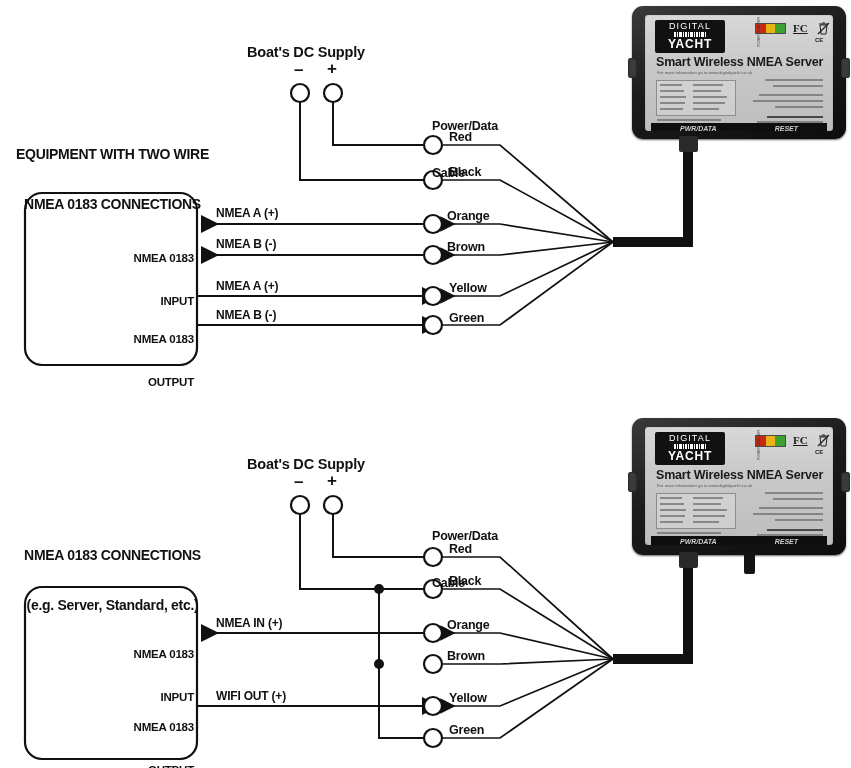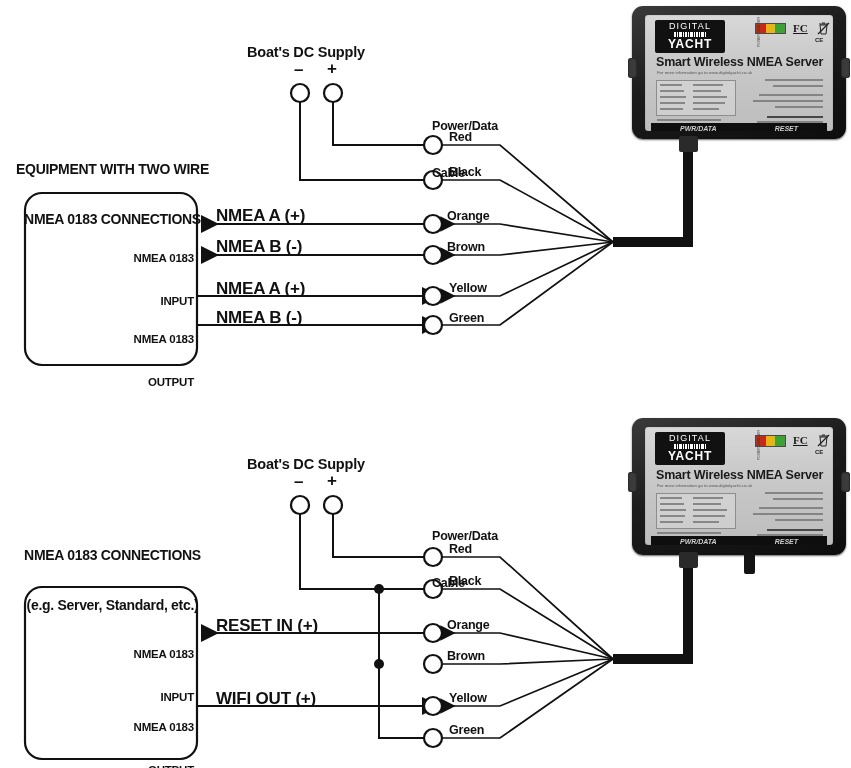--- a/index.html
+++ b/index.html
@@ -7,21 +7,21 @@
     width:851px;height:768px;position:relative;overflow:hidden;
     font-family:"Liberation Sans", sans-serif;
     color:#000;
   }
   .stage{position:absolute;left:0;top:0;width:851px;height:768px;}
   svg.wires{position:absolute;left:0;top:0;width:851px;height:768px;}
   .lbl{position:absolute;font-weight:bold;color:#111;white-space:pre;line-height:1.18;}
   .t-title{font-size:14.5px;letter-spacing:-0.2px;}
   .t-head{font-size:14px;letter-spacing:-0.3px;text-align:center;}
   .t-wire{font-size:12.5px;letter-spacing:-0.2px;}
-  .t-sig{font-size:17px;letter-spacing:-0.2px;}
+  .t-sig{font-size:12px;letter-spacing:-0.2px;}
   .t-port{font-size:11.5px;letter-spacing:-0.2px;text-align:right;line-height:1.25;}
   .t-pol{font-size:17px;font-weight:bold;}
   .t-pd{font-size:12.5px;letter-spacing:-0.2px;line-height:1.25;}
 
   
   .device{position:absolute;}
   .dev-body{
     position:absolute;left:0;top:0;width:100%;height:100%;
     background:linear-gradient(160deg,#3a3a3a 0%,#1b1b1b 45%,#0d0d0d 100%);
     border-radius:11px;
@@ -152,21 +152,21 @@
         <circle cx="379" cy="589" r="5"></circle>
         <circle cx="379" cy="664" r="5"></circle>
       </g>
     </g>
   </svg>
 
   <div class="lbl t-title" style="left:247px;top:44px;">Boat's DC Supply</div>
   <div class="lbl t-pol" style="left:294px;top:60px;">–</div>
   <div class="lbl t-pol" style="left:327px;top:59px;">+</div>
 
-  <div class="lbl t-head" style="left:10px;top:128px;width:205px;">
+  <div class="lbl t-head" style="left:10px;top:113px;width:205px;">
     <div>EQUIPMENT WITH TWO WIRE</div>
     <div>NMEA 0183 CONNECTIONS</div>
   </div>
 
   <div class="lbl t-pd" style="left:432px;top:88px;">
     <div>Power/Data</div>
     <div>Cable</div>
   </div>
 
   <div class="lbl t-port" style="left:98px;top:222px;width:96px;">
@@ -206,21 +206,21 @@
 
   <div class="lbl t-port" style="left:98px;top:618px;width:96px;">
     <div>NMEA 0183</div>
     <div>INPUT</div>
   </div>
   <div class="lbl t-port" style="left:98px;top:691px;width:96px;">
     <div>NMEA 0183</div>
     <div>OUTPUT</div>
   </div>
 
-  <div class="lbl t-sig" style="left:216px;top:616px;">RESET IN (+)</div>
+  <div class="lbl t-sig" style="left:216px;top:616px;">NMEA IN (+)</div>
   <div class="lbl t-sig" style="left:216px;top:689px;">WIFI OUT (+)</div>
 
   <div class="lbl t-wire" style="left:449px;top:542px;">Red</div>
   <div class="lbl t-wire" style="left:449px;top:574px;">Black</div>
   <div class="lbl t-wire" style="left:447px;top:618px;">Orange</div>
   <div class="lbl t-wire" style="left:447px;top:649px;">Brown</div>
   <div class="lbl t-wire" style="left:449px;top:691px;">Yellow</div>
   <div class="lbl t-wire" style="left:449px;top:723px;">Green</div>
 
   <div class="device" style="left:632px;top:6px;width:214px;height:133px;">

